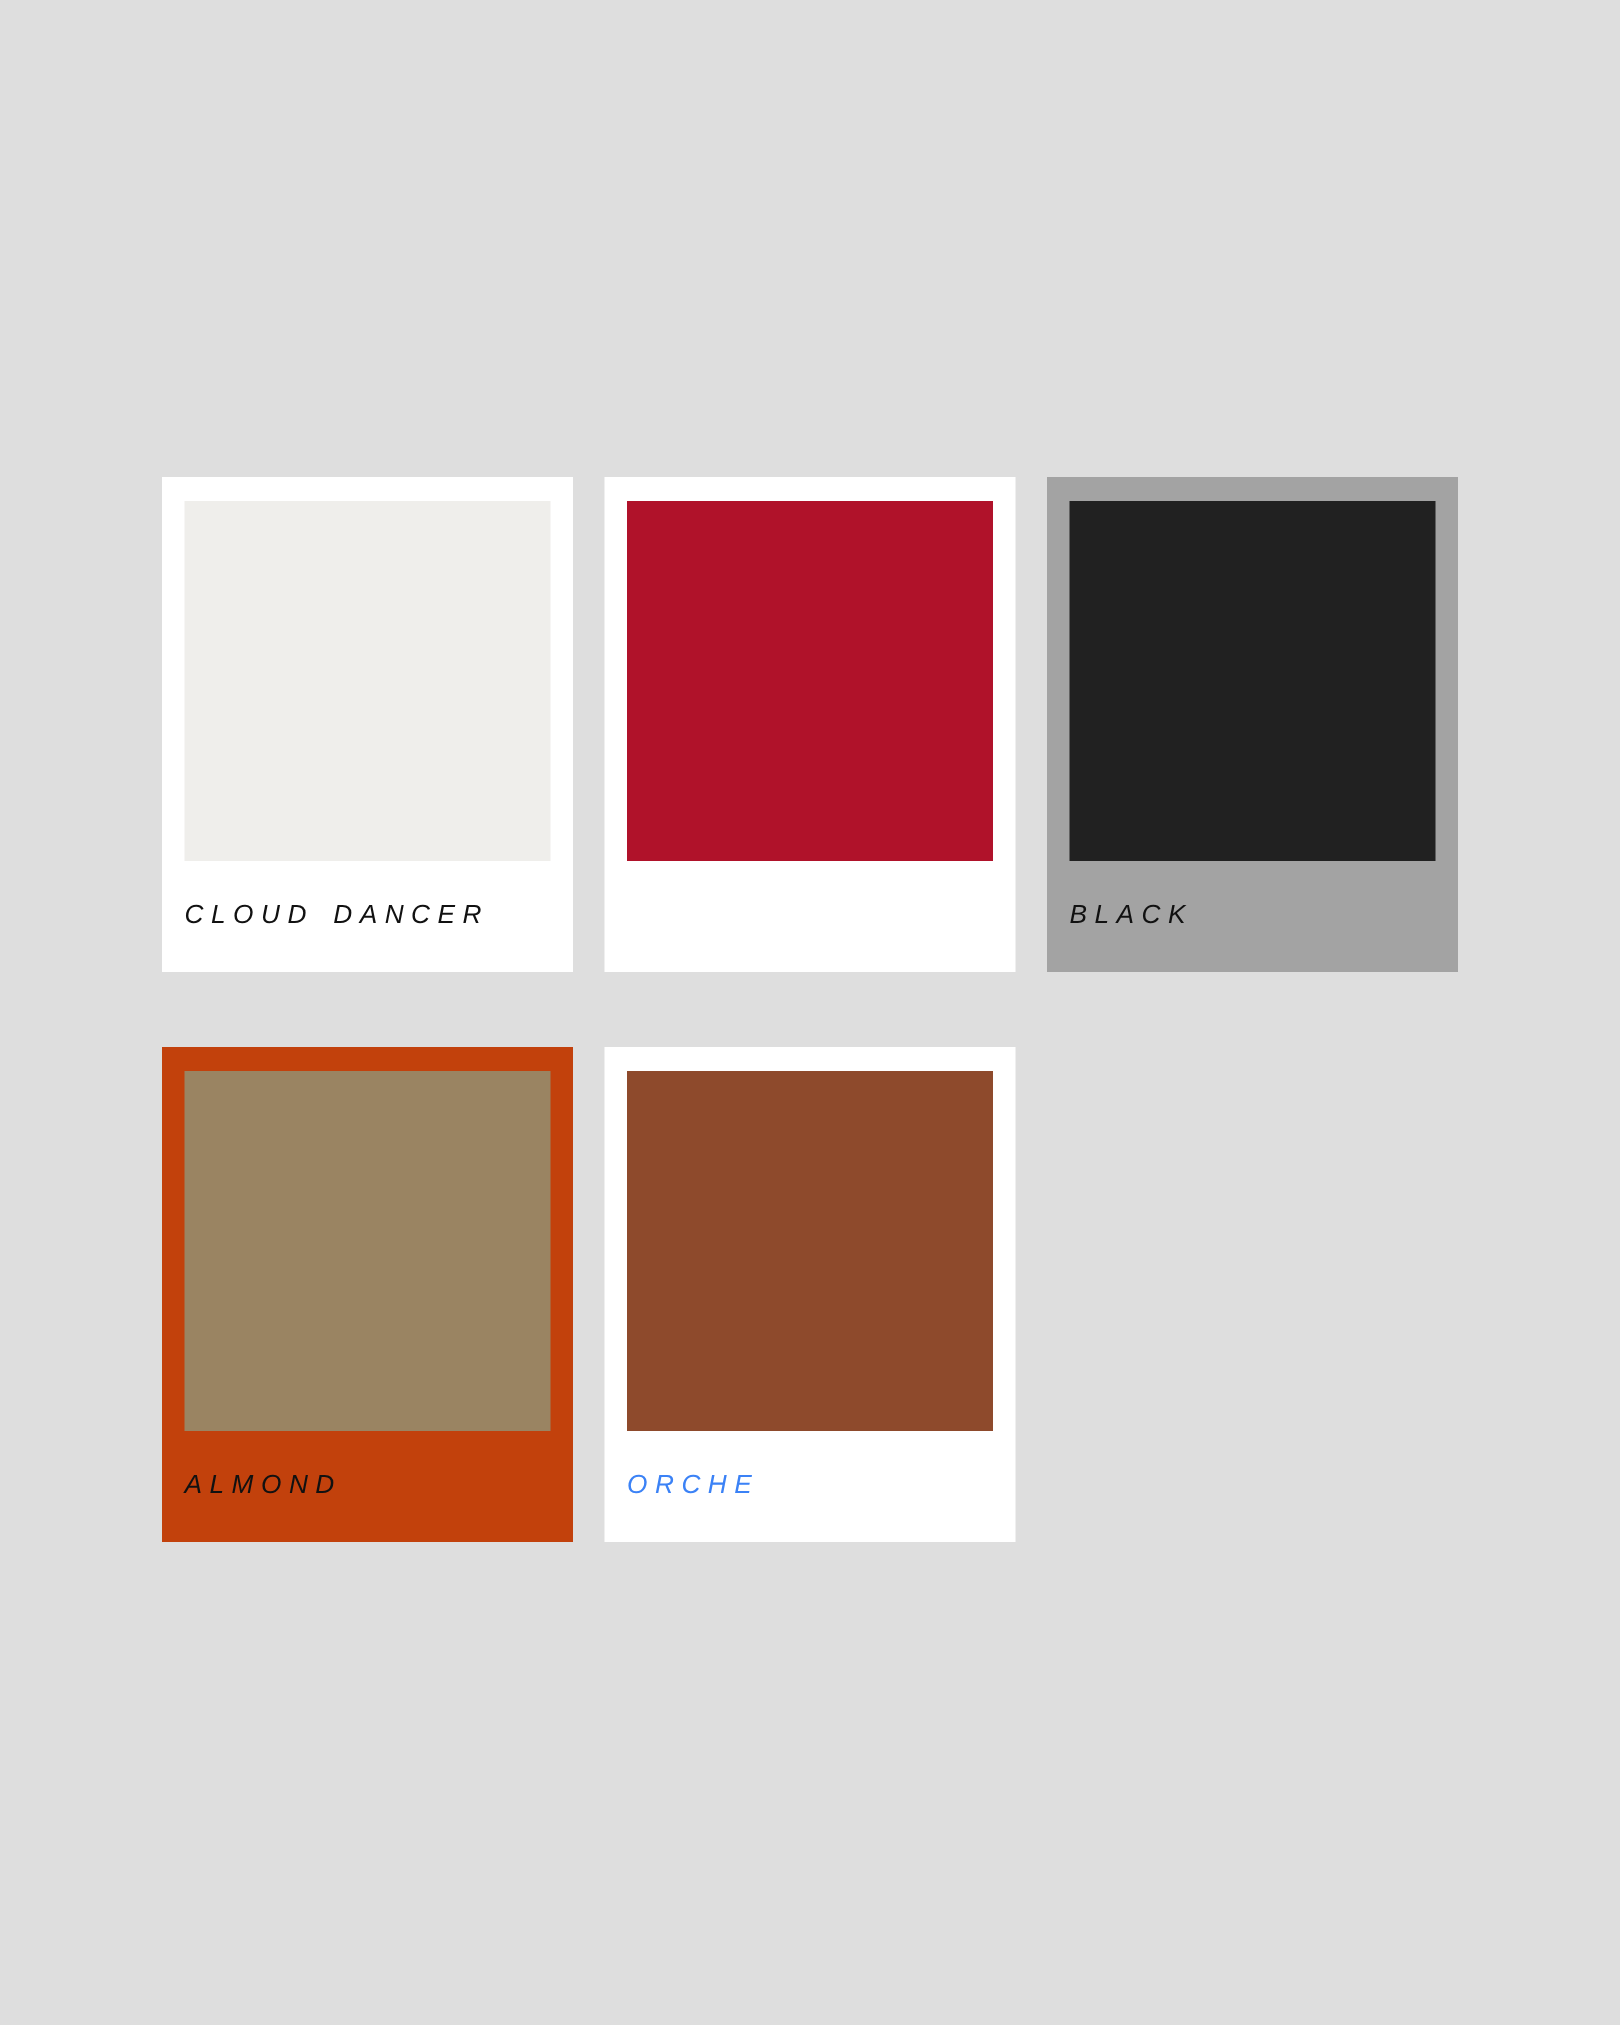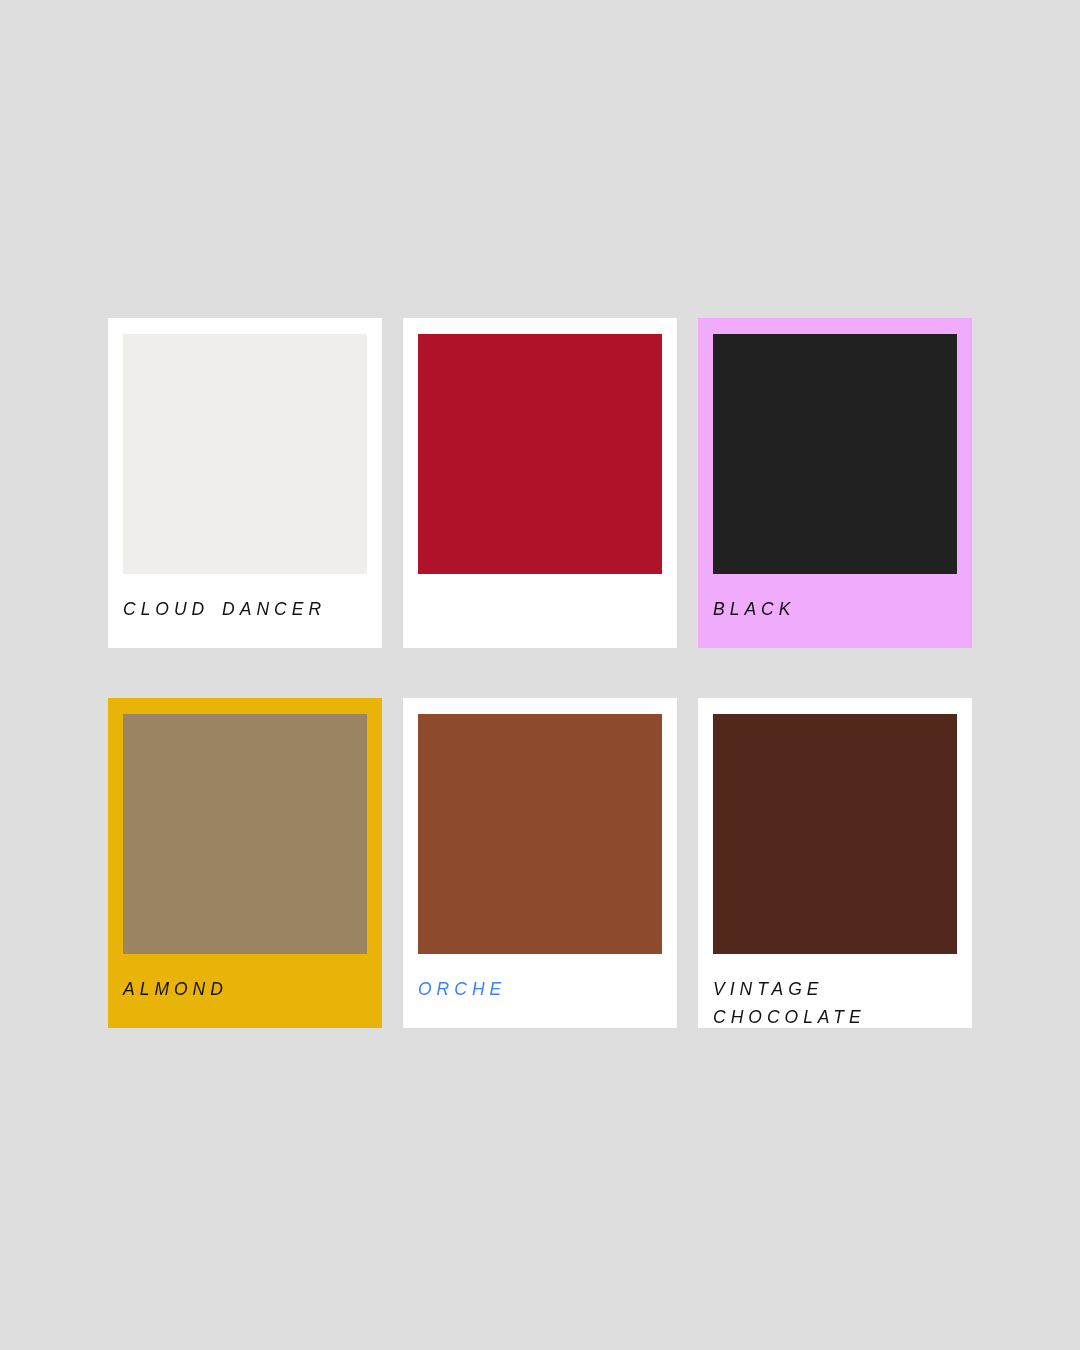--- a/index.html
+++ b/index.html
@@ -73,33 +73,29 @@
 
   <div class="swatch-card" style="background: rgb(255, 255, 255);">
     <div class="swatch-chip" style="background: rgb(239, 238, 235);"></div>
     <div class="swatch-label one-line" style="color: rgb(17, 17, 17);">CLOUD DANCER</div>
   </div>
 
   <div class="swatch-card" style="background: rgb(255, 255, 255);">
     <div class="swatch-chip" style="background: rgb(176, 18, 42);"></div>
   </div>
 
-  <div class="swatch-card" style="background: #f0abfc;">
+  <div class="swatch-card" style="background: #a3a3a3;">
     <div class="swatch-chip" style="background: rgb(33, 33, 33);"></div>
     <div class="swatch-label one-line" style="color: rgb(17, 17, 17);">BLACK</div>
   </div>
 
-  <div class="swatch-card" style="background: #eab308;">
+  <div class="swatch-card" style="background: #c2410c;">
     <div class="swatch-chip" style="background: rgb(154, 132, 98);"></div>
     <div class="swatch-label one-line" style="color: rgb(17, 17, 17);">ALMOND</div>
   </div>
 
   <div class="swatch-card" style="background: rgb(255, 255, 255);">
     <div class="swatch-chip" style="background: rgb(142, 74, 44);"></div>
     <div class="swatch-label one-line" style="color: #3b82f6;">ORCHE</div>
   </div>
 
-  <div class="swatch-card" style="background: rgb(255, 255, 255);">
-    <div class="swatch-chip" style="background: rgb(82, 40, 28);"></div>
-    <div class="swatch-label" style="color: rgb(17, 17, 17);">VINTAGE CHOCOLATE</div>
-  </div>
 
 </div>
 
 </body></html>

